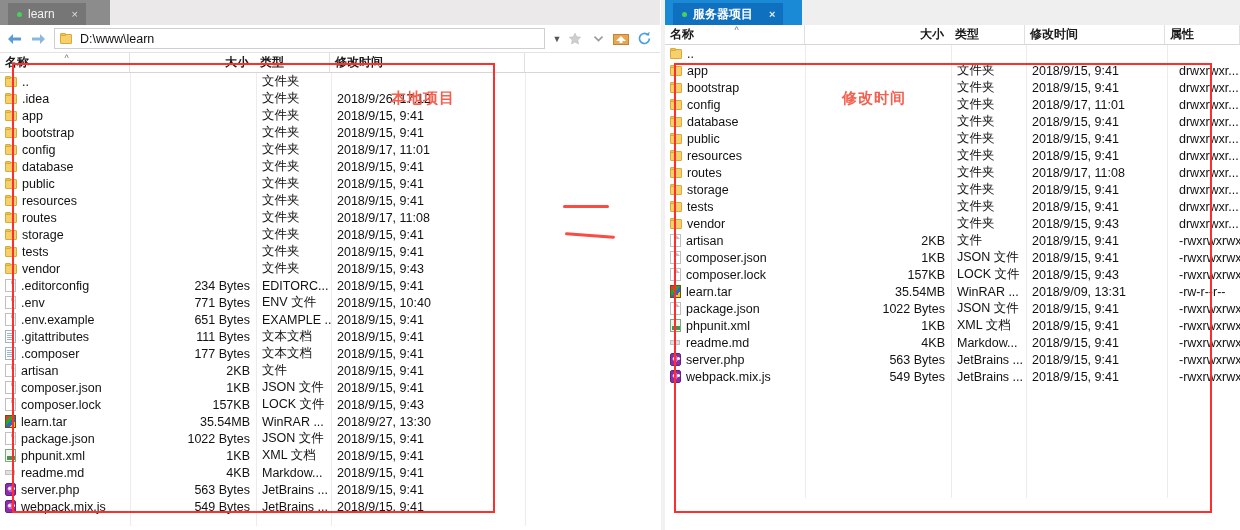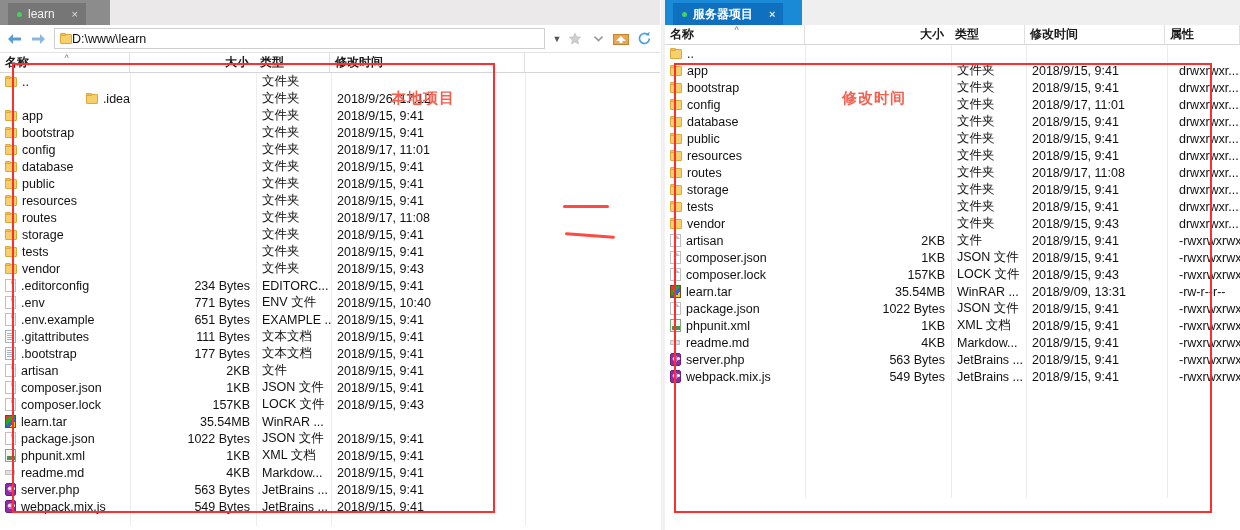--- a/index.html
+++ b/index.html
@@ -38,21 +38,21 @@
   .left-strip .strip-filler{background:#ebe9e9;}
 
   
   .addrbar{
     position:relative;height:27px;display:flex;align-items:center;
     background:#ffffff;border-bottom:1px solid #e3e3e3;
   }
   .navbtn{width:19px;height:19px;margin-left:5px;display:flex;align-items:center;justify-content:center;}
   .navbtn svg{display:block;}
   .addrfield{
-    flex:1;display:flex;align-items:center;gap:0;
+    flex:1;display:flex;align-items:center;gap:8px;
     height:21px;margin:0 4px 0 6px;padding:0 5px;
     border:1px solid #cfcfcf;background:#fff;box-sizing:border-box;
   }
   .addrfield .pathtext{font-size:12.5px;color:#111;}
   .addr-caret{width:16px;display:flex;align-items:center;justify-content:center;color:#555;font-size:9px;}
   .tools{display:flex;align-items:center;gap:3px;padding-right:6px;}
   .tools .tbtn{width:20px;height:20px;display:flex;align-items:center;justify-content:center;}
 
   
   .folder-ico{width:12px;height:11px;position:relative;flex:0 0 auto;}
@@ -197,21 +197,21 @@
     <div class="row">
           <div class="cell name" style="width: 130px;">
             <span class="folder-ico"></span>
             <span>..</span>
           </div>
           <div class="cell size" style="width: 126px;"></div>
           <div class="cell type" style="width: 75px;">文件夹</div>
           <div class="cell date" style="width: 194px;"></div>
         </div>
         <div class="row">
-          <div class="cell name" style="width: 130px; justify-content: flex-end;">
+          <div class="cell name" style="width: 130px;">
             <span class="folder-ico"></span>
             <span>.idea</span>
           </div>
           <div class="cell size" style="width: 126px;"></div>
           <div class="cell type" style="width: 75px;">文件夹</div>
           <div class="cell date" style="width: 194px;">2018/9/26, 17:12</div>
         </div>
         <div class="row">
           <div class="cell name" style="width: 130px;">
             <span class="folder-ico"></span>
@@ -334,21 +334,21 @@
             <span class="ico txt"></span>
             <span>.gitattributes</span>
           </div>
           <div class="cell size" style="width: 126px;">111 Bytes</div>
           <div class="cell type" style="width: 75px;">文本文档</div>
           <div class="cell date" style="width: 194px;">2018/9/15, 9:41</div>
         </div>
         <div class="row">
           <div class="cell name" style="width: 130px;">
             <span class="ico txt"></span>
-            <span>.bootstrap</span>
+            <span>.composer</span>
           </div>
           <div class="cell size" style="width: 126px;">177 Bytes</div>
           <div class="cell type" style="width: 75px;">文本文档</div>
           <div class="cell date" style="width: 194px;">2018/9/15, 9:41</div>
         </div>
         <div class="row">
           <div class="cell name" style="width: 130px;">
             <span class="ico doc"></span>
             <span>artisan</span>
           </div>
@@ -374,20 +374,21 @@
           <div class="cell type" style="width: 75px;">LOCK 文件</div>
           <div class="cell date" style="width: 194px;">2018/9/15, 9:43</div>
         </div>
         <div class="row">
           <div class="cell name" style="width: 130px;">
             <span class="ico rar"></span>
             <span>learn.tar</span>
           </div>
           <div class="cell size" style="width: 126px;">35.54MB</div>
           <div class="cell type" style="width: 75px;">WinRAR ...</div>
+          <div class="cell date" style="width: 194px;">2018/9/27, 13:30</div>
         </div>
         <div class="row">
           <div class="cell name" style="width: 130px;">
             <span class="ico doc"></span>
             <span>package.json</span>
           </div>
           <div class="cell size" style="width: 126px;">1022 Bytes</div>
           <div class="cell type" style="width: 75px;">JSON 文件</div>
           <div class="cell date" style="width: 194px;">2018/9/15, 9:41</div>
         </div>

